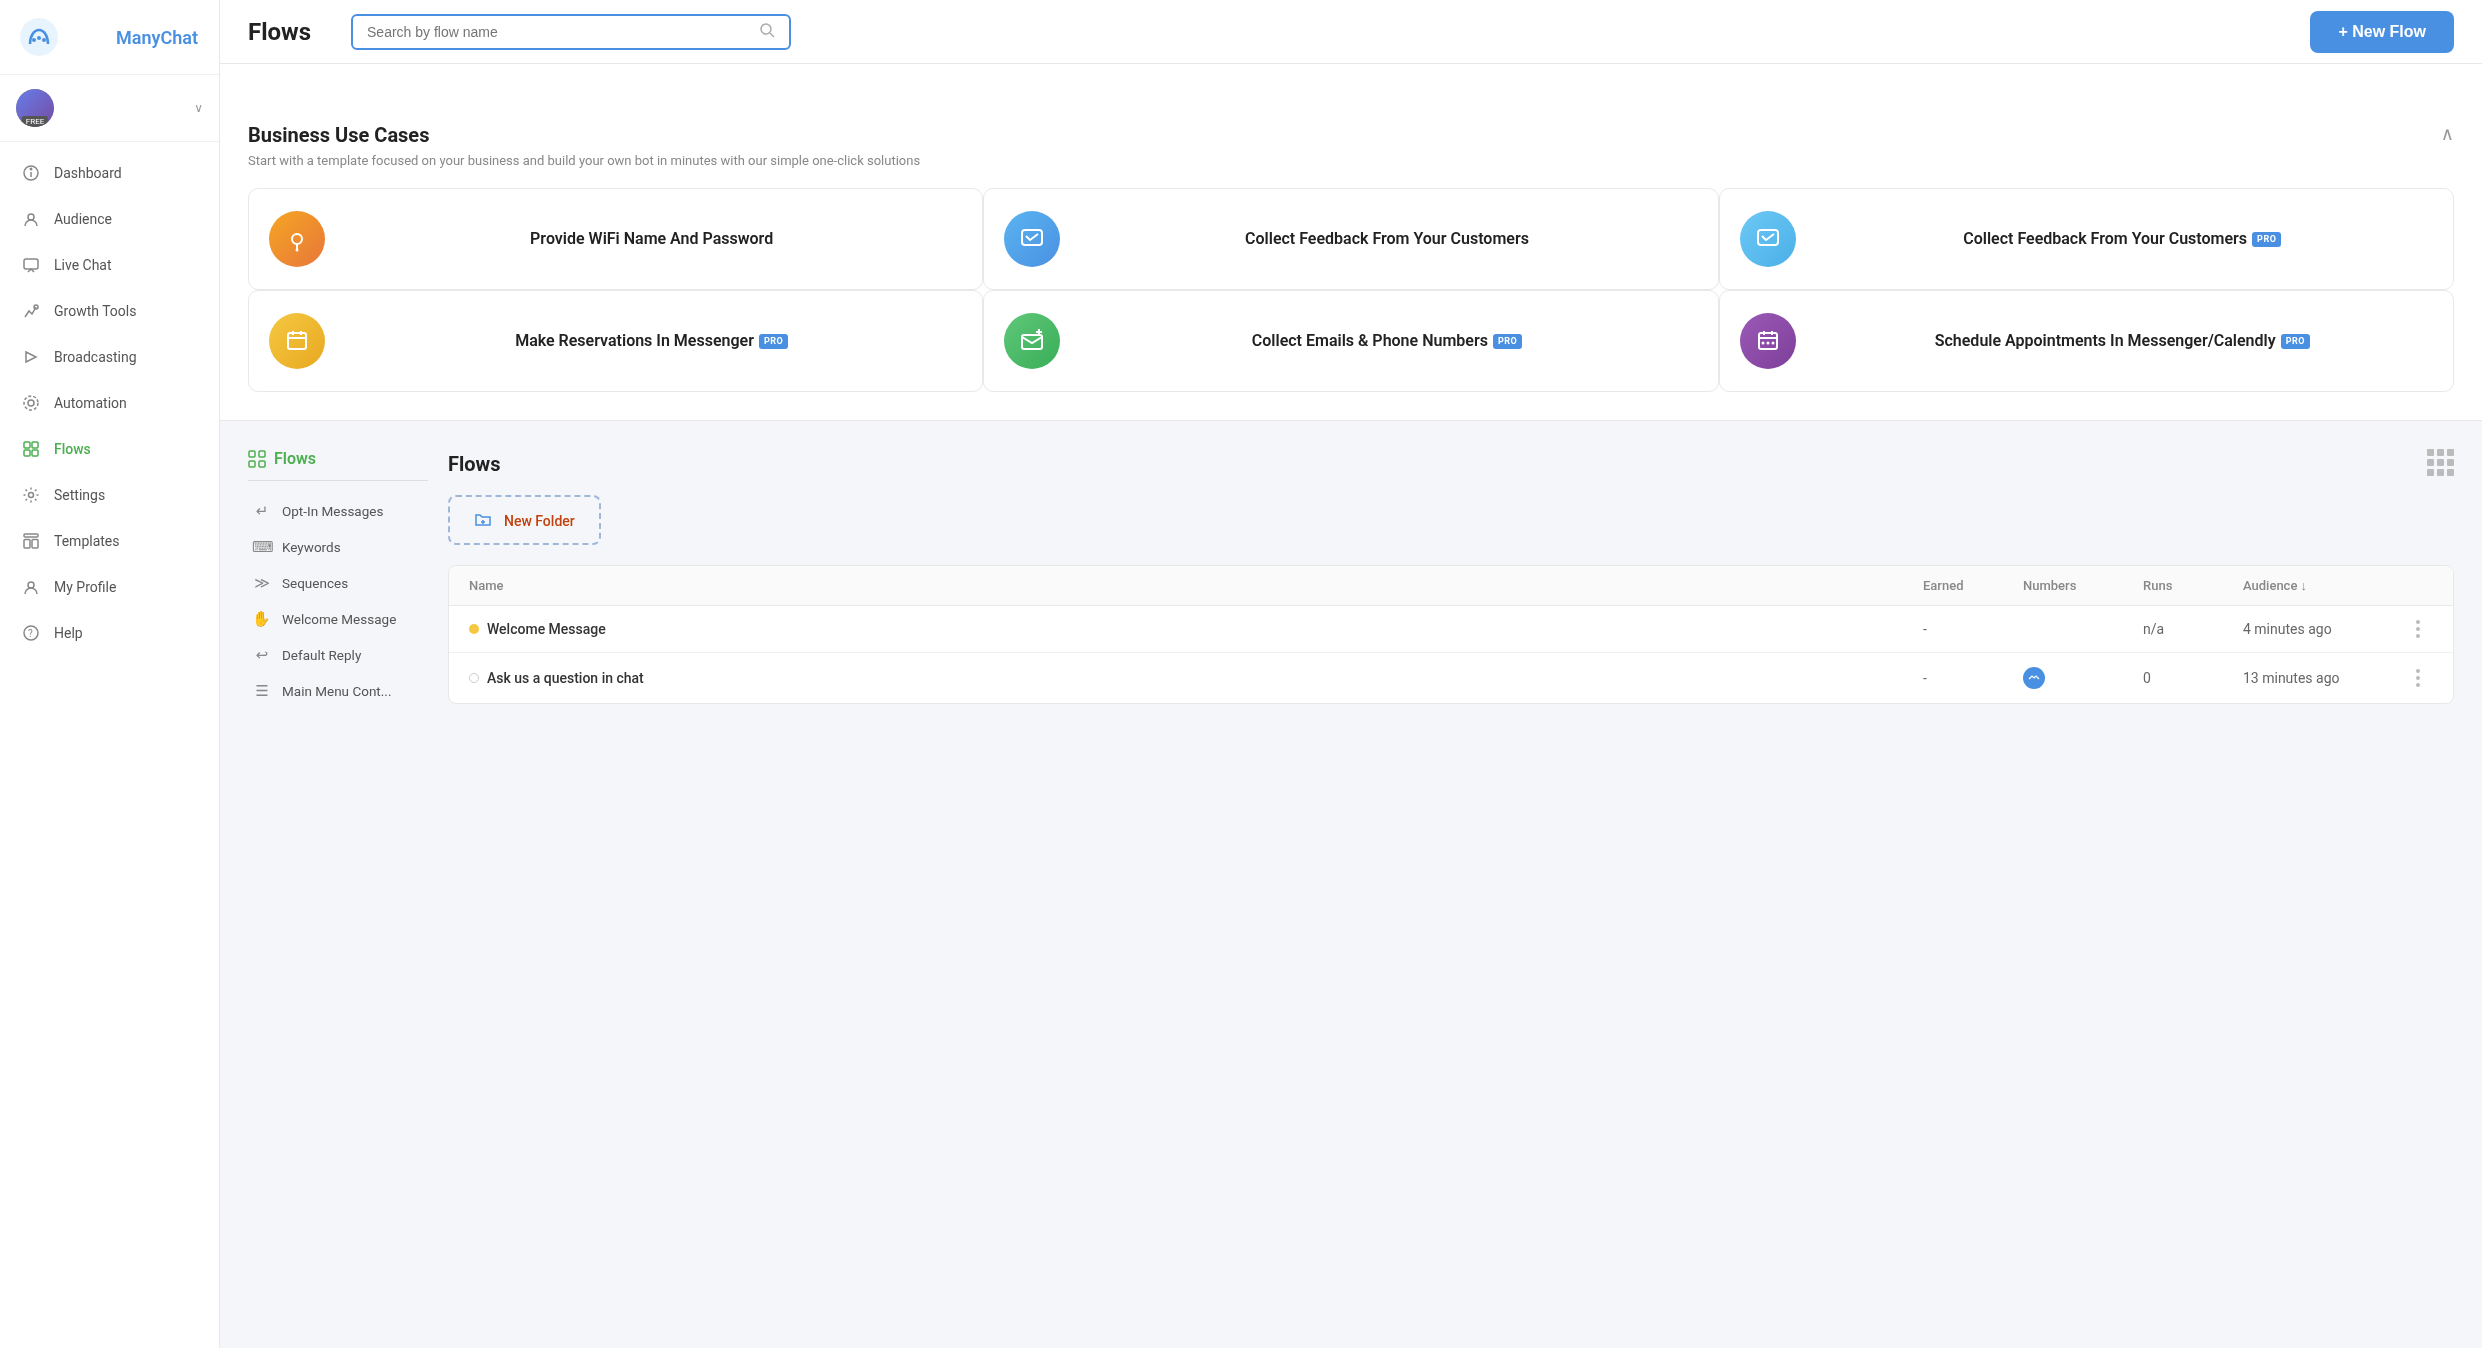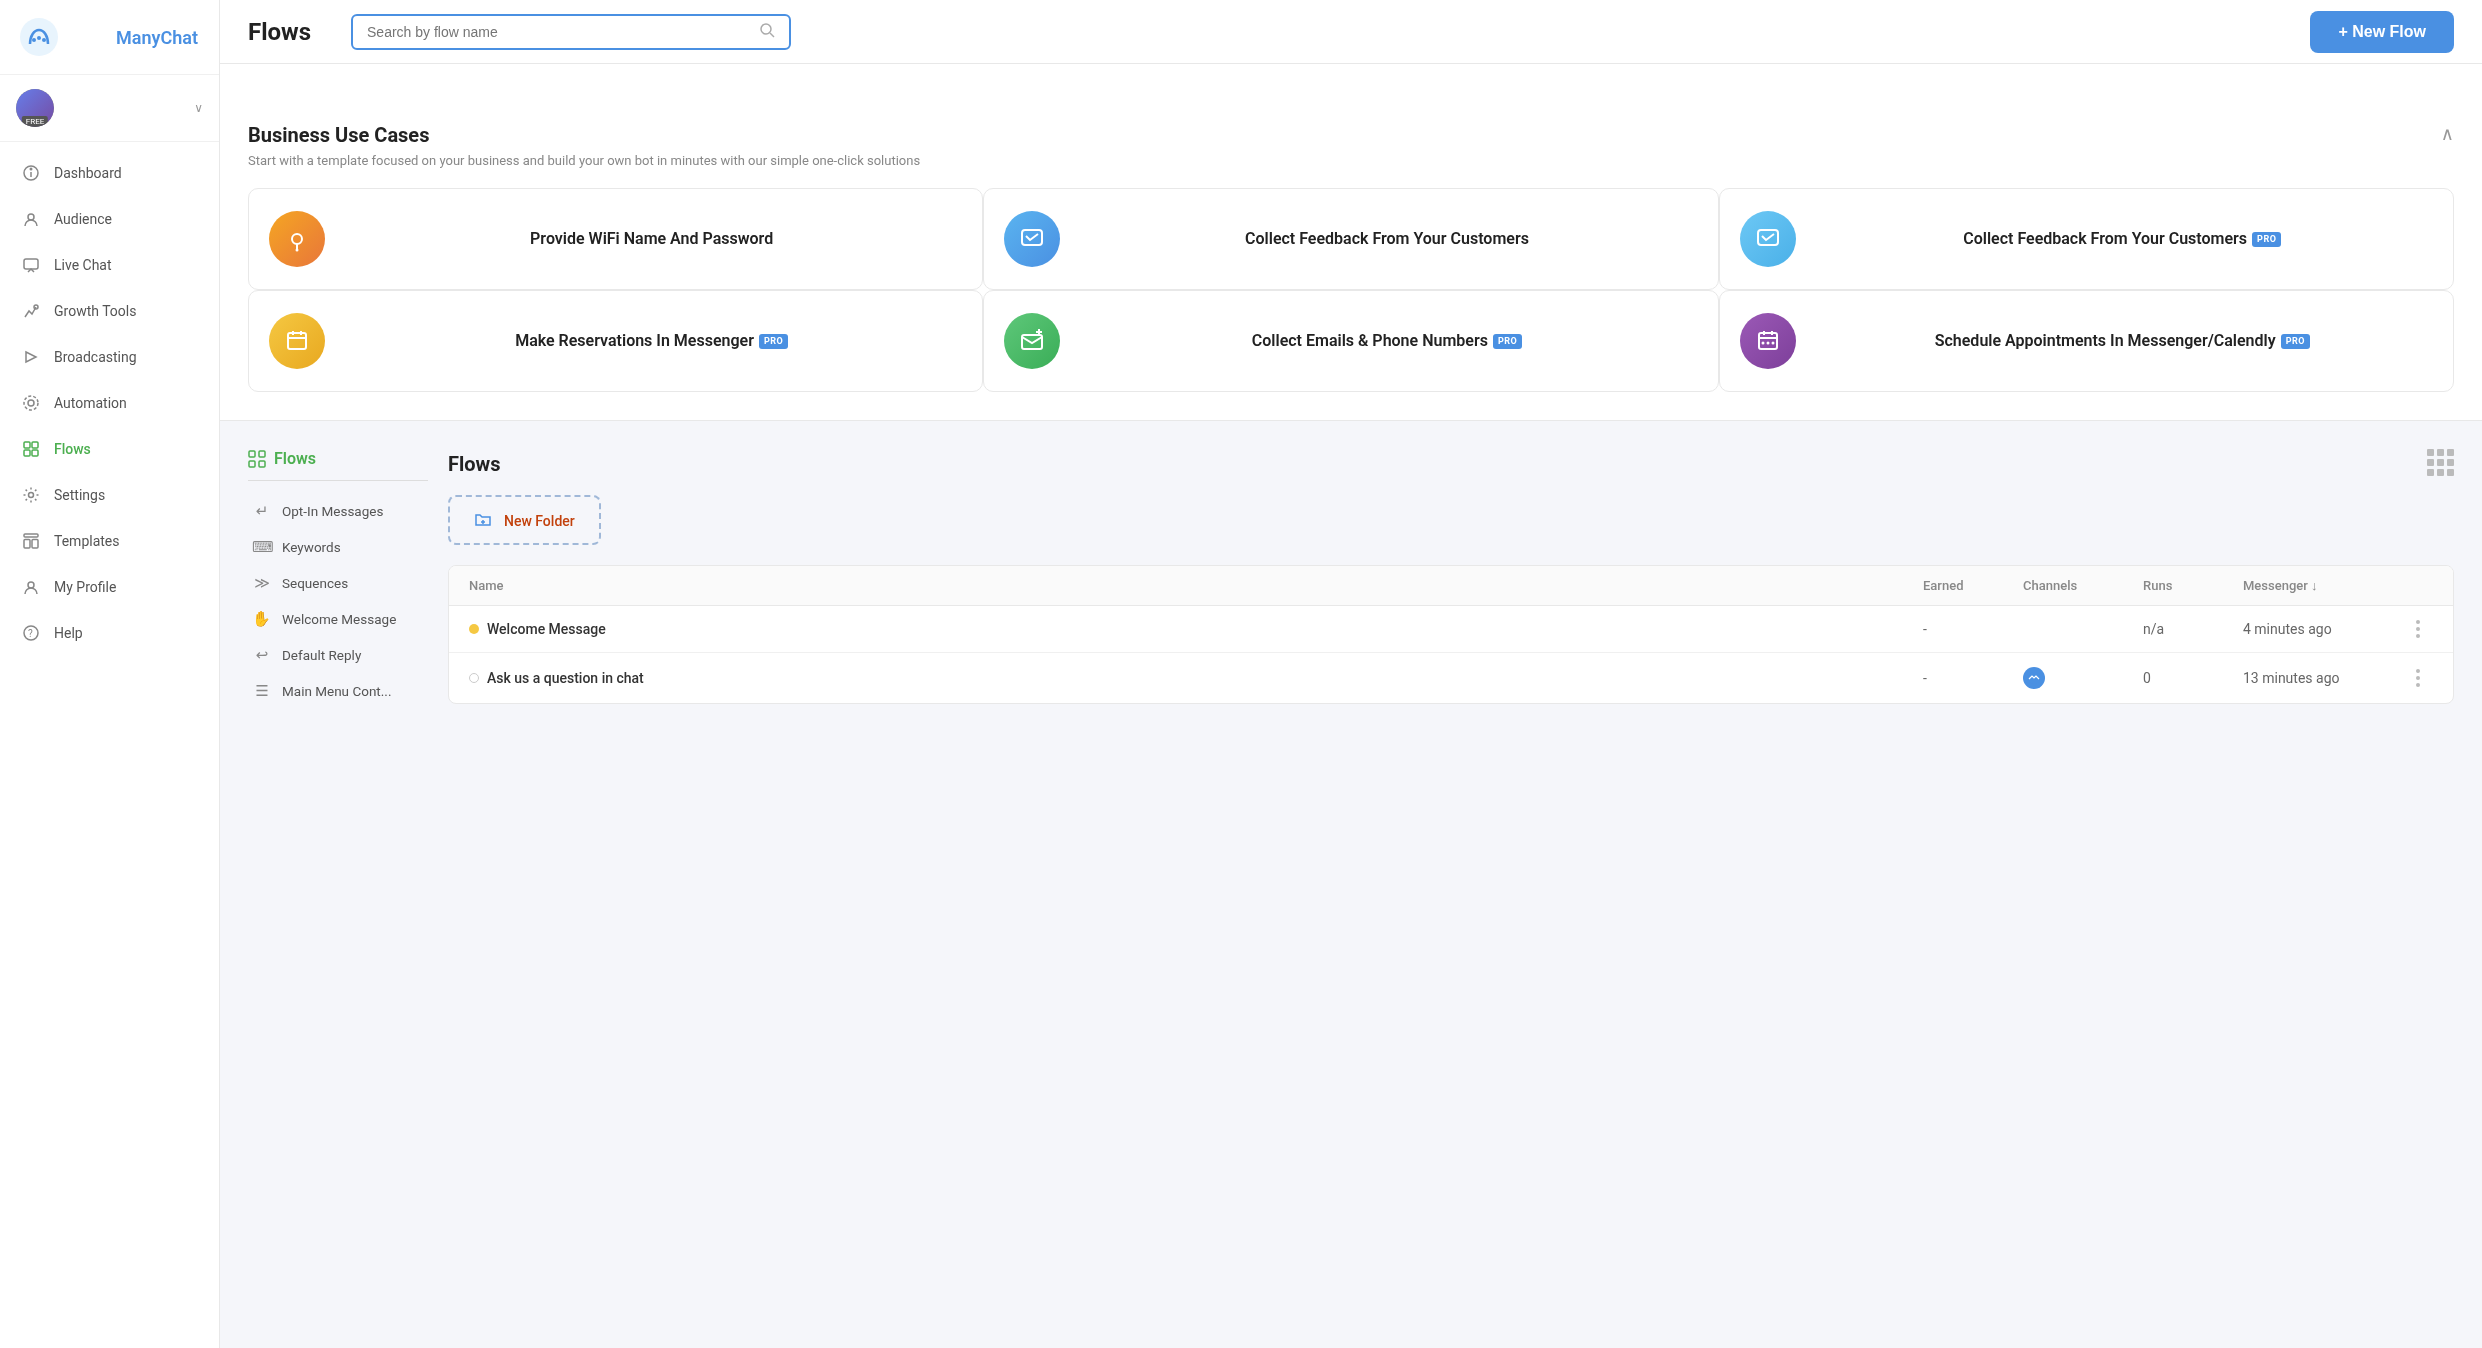--- a/index.html
+++ b/index.html
@@ -709,23 +709,23 @@
               <line x1="9" y1="9" x2="9" y2="13" stroke="#4a90e2" stroke-width="1.5"></line>
               <line x1="7" y1="11" x2="11" y2="11" stroke="#4a90e2" stroke-width="1.5"></line>
             </svg>
           <span>New Folder</span>
         </div>
 
         <div class="flows-table">
           <div class="flows-table-header">
             <span class="table-col-header">Name</span>
             <span class="table-col-header">Earned</span>
-            <span class="table-col-header">Channels</span>
+            <span class="table-col-header">Numbers</span>
             <span class="table-col-header">Runs</span>
-            <span class="table-col-header sortable">Messenger ↓</span>
+            <span class="table-col-header sortable">Audience ↓</span>
             <span class="table-col-header"></span>
           </div>
 
           <div class="flows-table-row">
             <div class="row-name">
               <div class="row-dot dot-yellow"></div>
               <span>Welcome Message</span>
             </div>
             <span class="row-cell">-</span>
             <span class="row-cell"></span>

